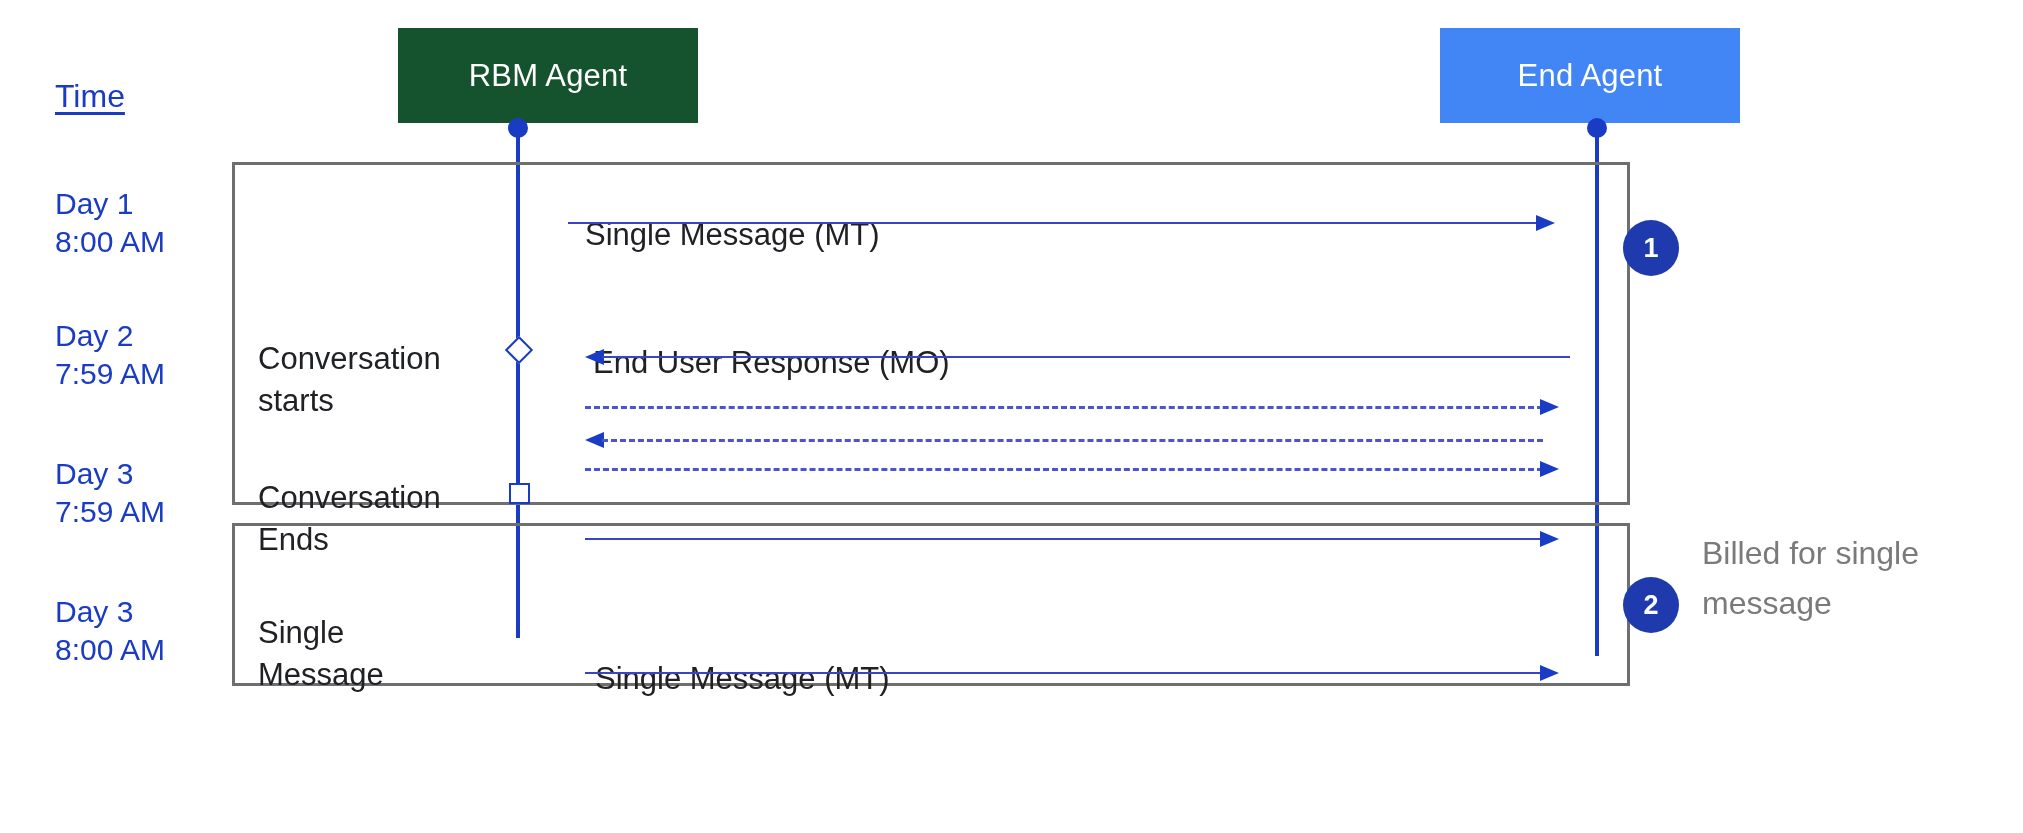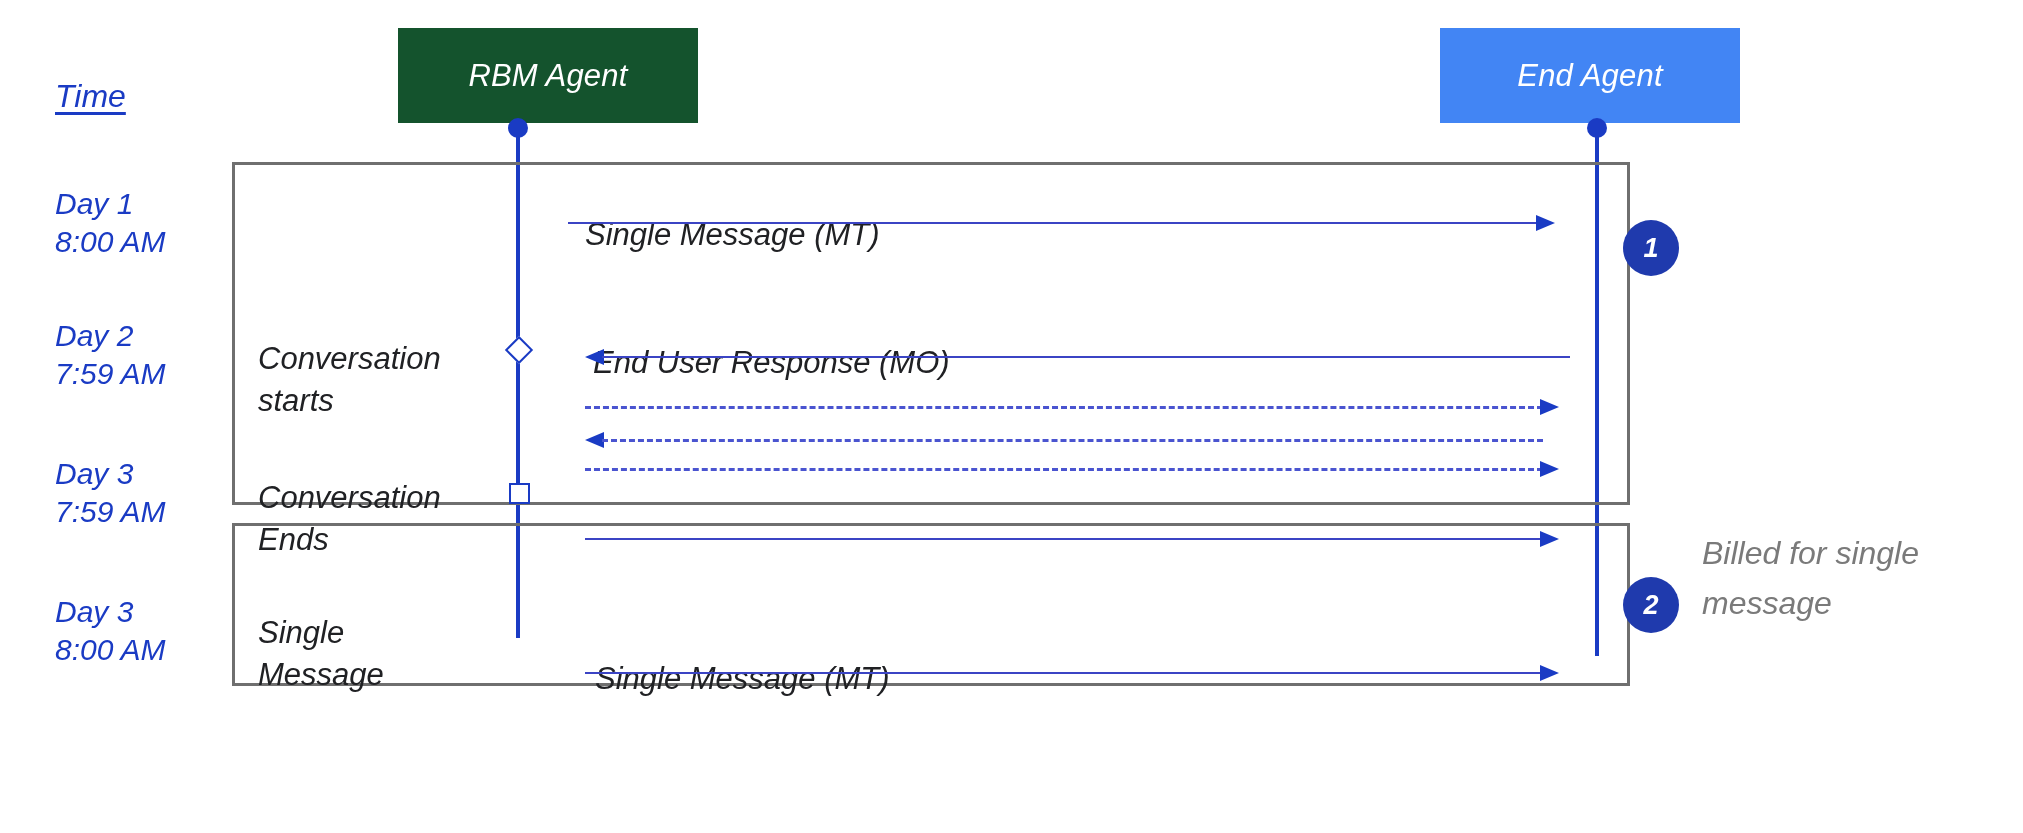--- a/index.html
+++ b/index.html
@@ -12,21 +12,20 @@
     font-family: "Liberation Sans", sans-serif;
     width: 2023px;
     height: 833px;
     overflow: hidden;
   }
   #stage {
     position: relative;
     width: 2023px;
     height: 833px;
     background: #ffffff;
-    font-style: italic;
   }
 
   
   .actor-box {
     position: absolute;
     width: 300px;
     height: 95px;
     display: flex;
     align-items: center;
     justify-content: center;

